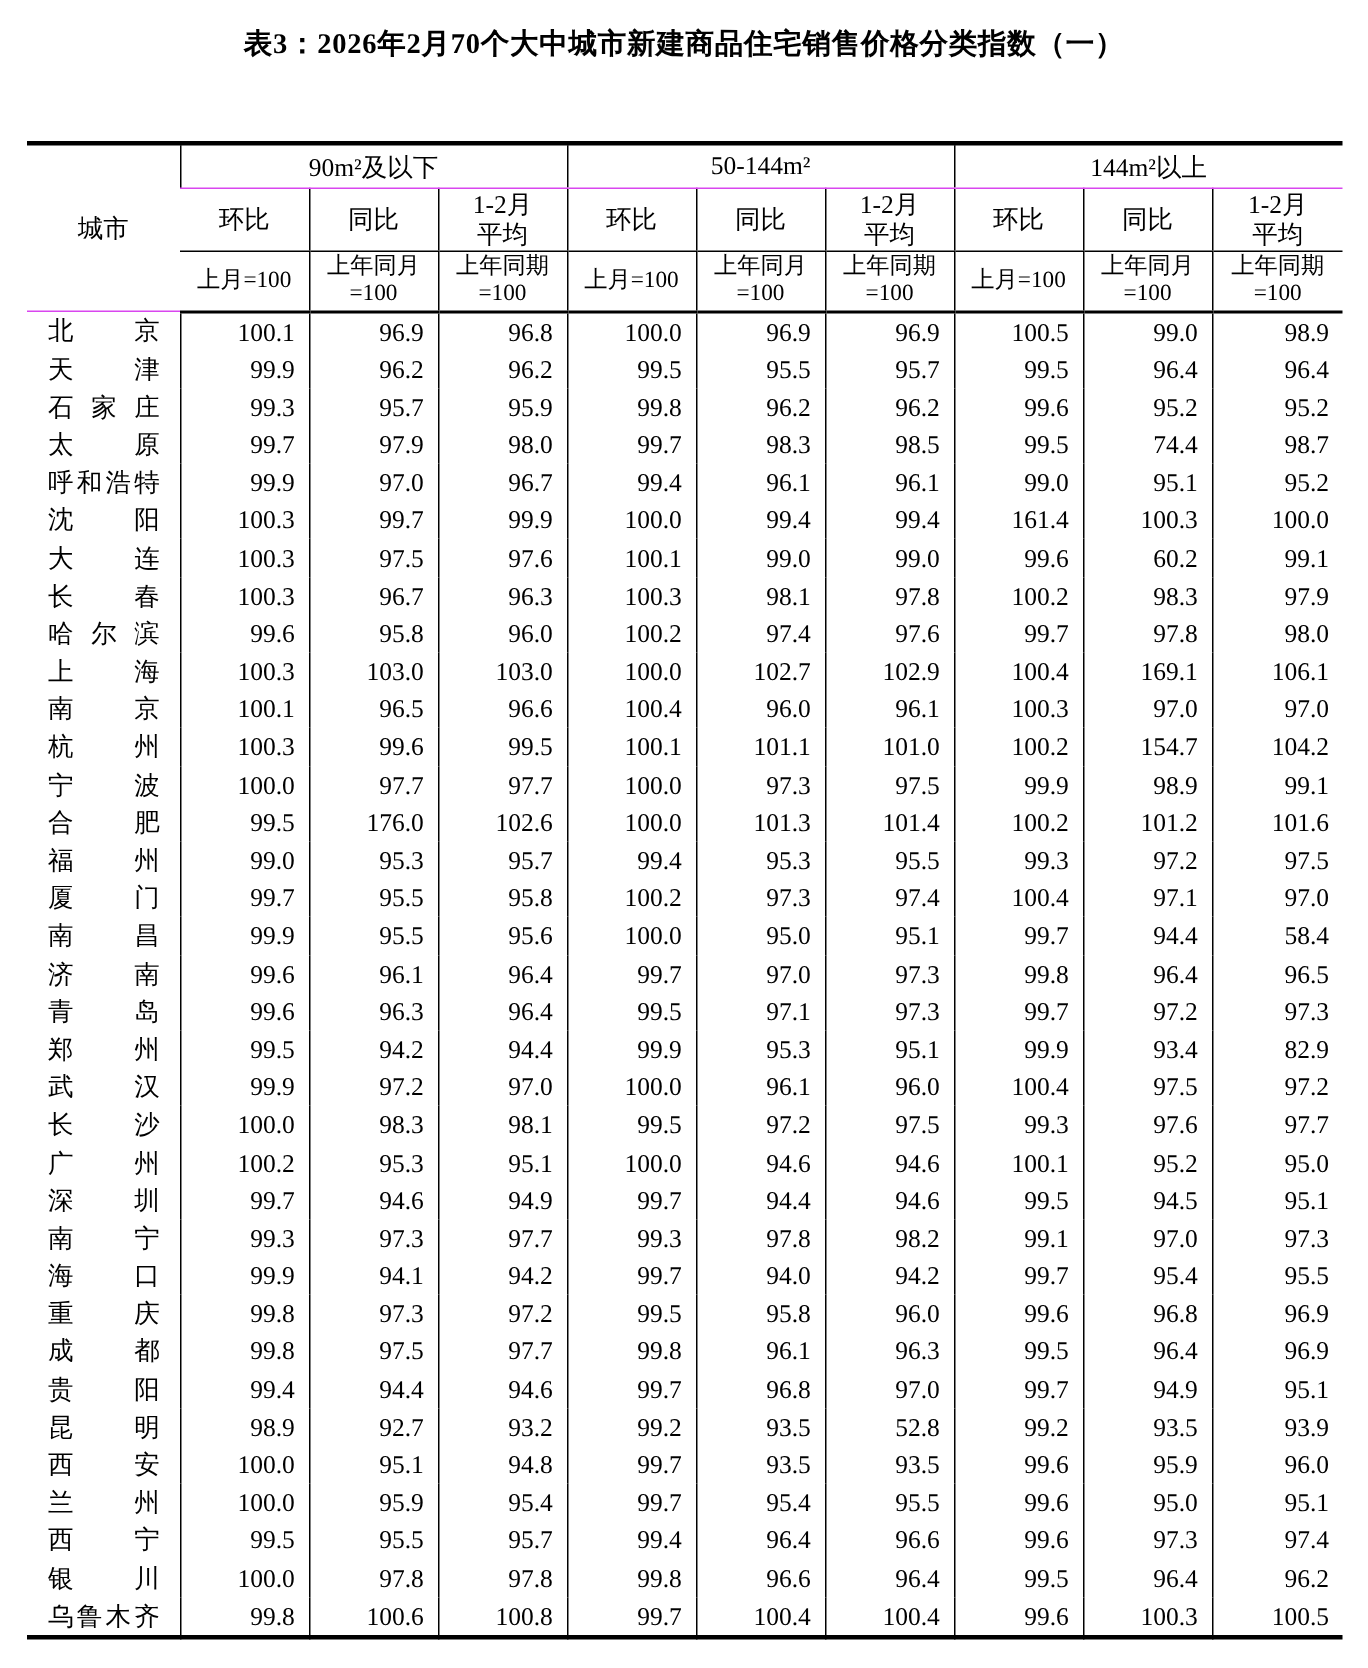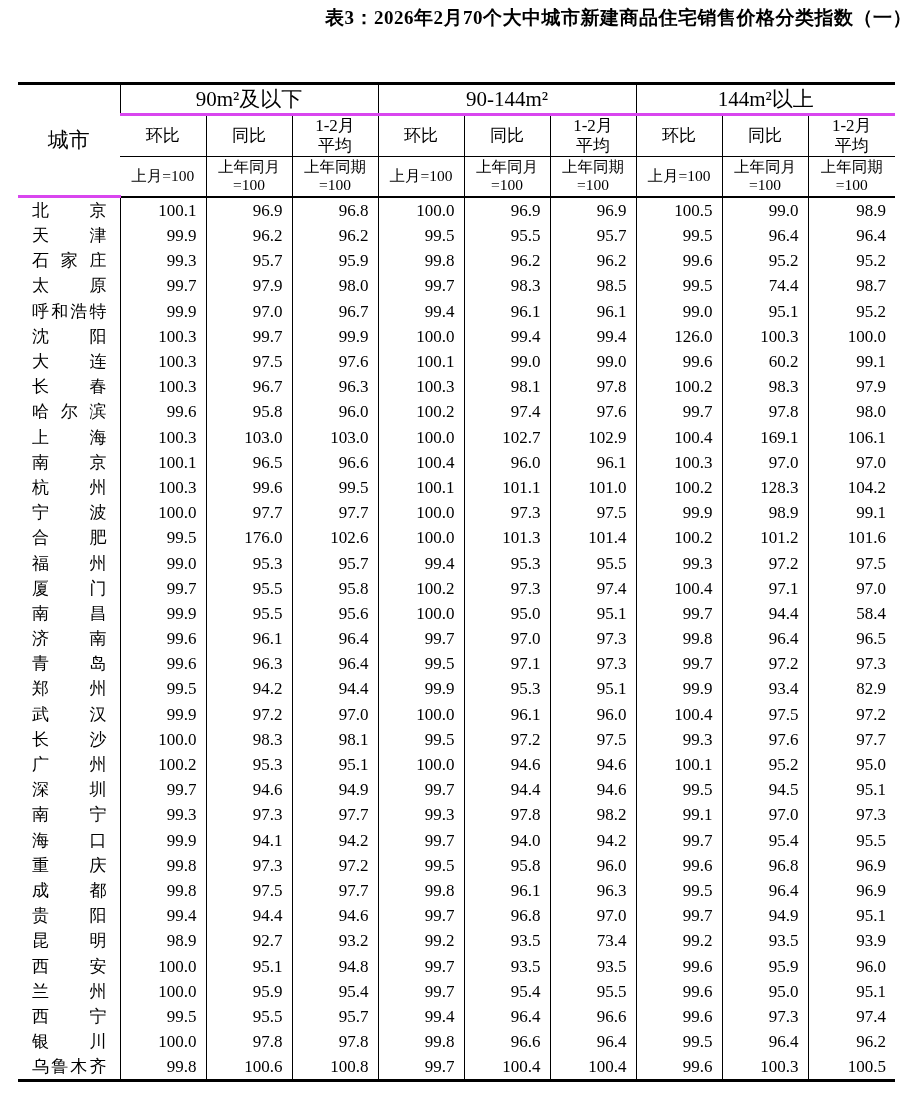--- a/index.html
+++ b/index.html
@@ -4,22 +4,22 @@
 <style>
   * { margin: 0; padding: 0; box-sizing: border-box; }
   html, body {
     width: 912px; height: 1112px;
     background: #ffffff;
     color: #000000;
     font-family: "Liberation Serif", "DejaVu Serif", serif;
     overflow: hidden;
   }
   .title {
-    margin-top: 4px;
-    text-align: right;
+    margin-top: 16px;
+    text-align: center;
     font-size: 19px;
     font-weight: bold;
     line-height: 28px;
     letter-spacing: 0.5px;
   }
   table.price-table {
     margin: 50px 17px 0 18px;
     width: 877px;
     border-collapse: collapse;
     table-layout: fixed;
@@ -32,21 +32,21 @@
     vertical-align: middle;
     overflow: hidden;
   }
   th:first-child, td:first-child { border-left: none; }
   thead th { text-align: center; }
   th.city-head {
     font-size: 17px;
     border-bottom: 2px solid #000;
     text-align: center;
   }
-  tr.group-row th { height: 30px; font-size: 21px; border-bottom: 3px solid #d946ef; margin-top: 20px; }
+  tr.group-row th { height: 30px; font-size: 17px; border-bottom: 1px solid #d946ef; margin-top: 20px; }
   tr.metric-row th { height: 42px; font-size: 17px; border-bottom: 1px solid #000; white-space: pre-line; line-height: 20px; }
   tr.base-row th { height: 40px; font-size: 15.5px; border-bottom: 2px solid #000; white-space: pre-line; line-height: 18px; }
   tbody td { height: 25.2px; font-size: 17px; line-height: 25px; }
   td.city {
     padding: 0 13px 0 14px;
     text-align: justify;
     text-align-last: justify;
     text-justify: inter-character;
   }
   td.num {
@@ -70,21 +70,21 @@
       <col style="width:86px">
       <col style="width:86px">
     <col style="width:86px">
       <col style="width:86px">
       <col style="width:87px">
   </colgroup>
   <thead>
     <tr class="group-row">
       <th class="city-head" rowspan="3">城市</th>
       <th colspan="3">90m²及以下</th>
-      <th colspan="3">90-144m²</th>
+      <th colspan="3">50-144m²</th>
       <th colspan="3">144m²以上</th>
     </tr>
     <tr class="metric-row">
       <th>环比</th>
       <th>同比</th>
       <th>1-2月
 平均</th>
       <th>环比</th>
       <th>同比</th>
       <th>1-2月
@@ -174,21 +174,21 @@
         <td class="num">95.2</td>
       </tr>
       <tr>
         <td class="city">沈阳</td>
         <td class="num">100.3</td>
         <td class="num">99.7</td>
         <td class="num">99.9</td>
         <td class="num">100.0</td>
         <td class="num">99.4</td>
         <td class="num">99.4</td>
-        <td class="num">126.0</td>
+        <td class="num">161.4</td>
         <td class="num">100.3</td>
         <td class="num">100.0</td>
       </tr>
       <tr>
         <td class="city">大连</td>
         <td class="num">100.3</td>
         <td class="num">97.5</td>
         <td class="num">97.6</td>
         <td class="num">100.1</td>
         <td class="num">99.0</td>
@@ -247,21 +247,21 @@
       </tr>
       <tr>
         <td class="city">杭州</td>
         <td class="num">100.3</td>
         <td class="num">99.6</td>
         <td class="num">99.5</td>
         <td class="num">100.1</td>
         <td class="num">101.1</td>
         <td class="num">101.0</td>
         <td class="num">100.2</td>
-        <td class="num">128.3</td>
+        <td class="num">154.7</td>
         <td class="num">104.2</td>
       </tr>
       <tr>
         <td class="city">宁波</td>
         <td class="num">100.0</td>
         <td class="num">97.7</td>
         <td class="num">97.7</td>
         <td class="num">100.0</td>
         <td class="num">97.3</td>
         <td class="num">97.5</td>
@@ -461,21 +461,21 @@
         <td class="num">94.9</td>
         <td class="num">95.1</td>
       </tr>
       <tr>
         <td class="city">昆明</td>
         <td class="num">98.9</td>
         <td class="num">92.7</td>
         <td class="num">93.2</td>
         <td class="num">99.2</td>
         <td class="num">93.5</td>
-        <td class="num">73.4</td>
+        <td class="num">52.8</td>
         <td class="num">99.2</td>
         <td class="num">93.5</td>
         <td class="num">93.9</td>
       </tr>
       <tr>
         <td class="city">西安</td>
         <td class="num">100.0</td>
         <td class="num">95.1</td>
         <td class="num">94.8</td>
         <td class="num">99.7</td>

